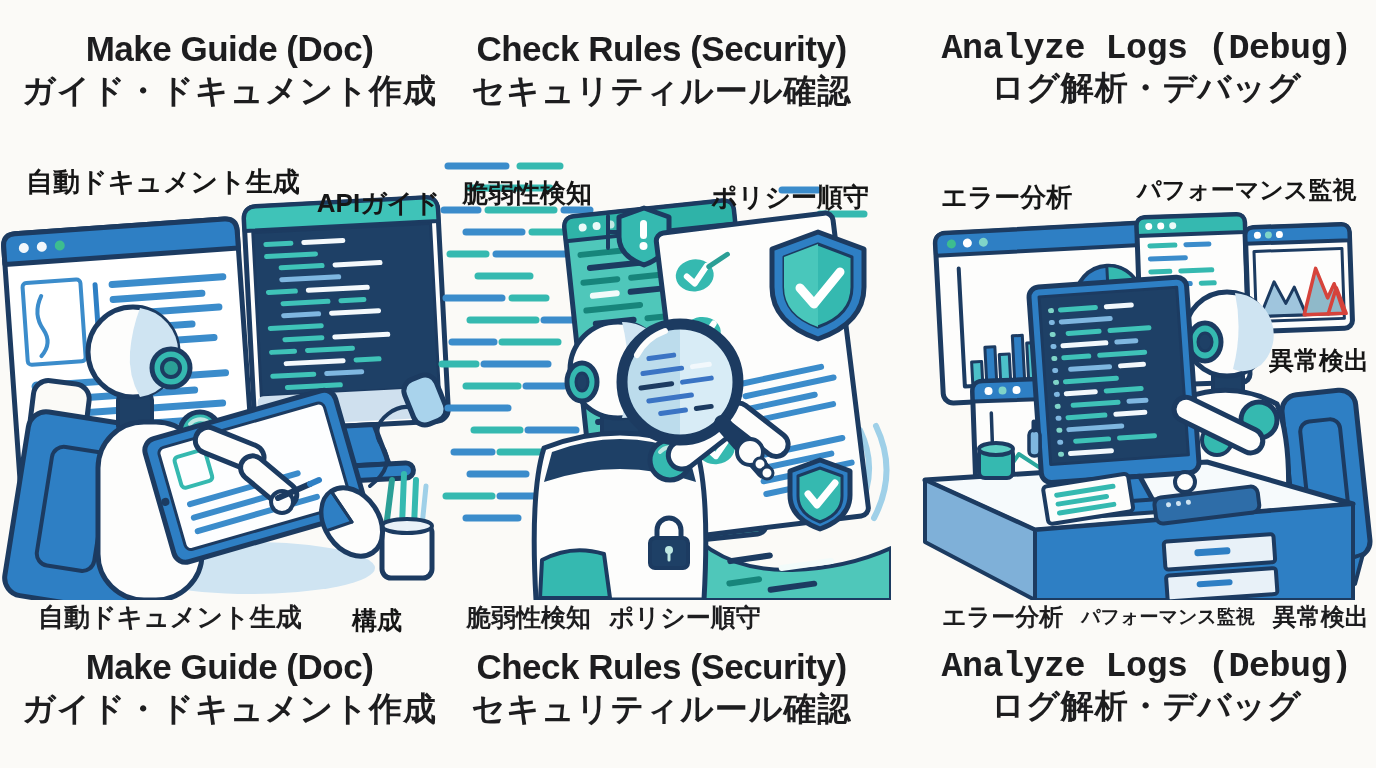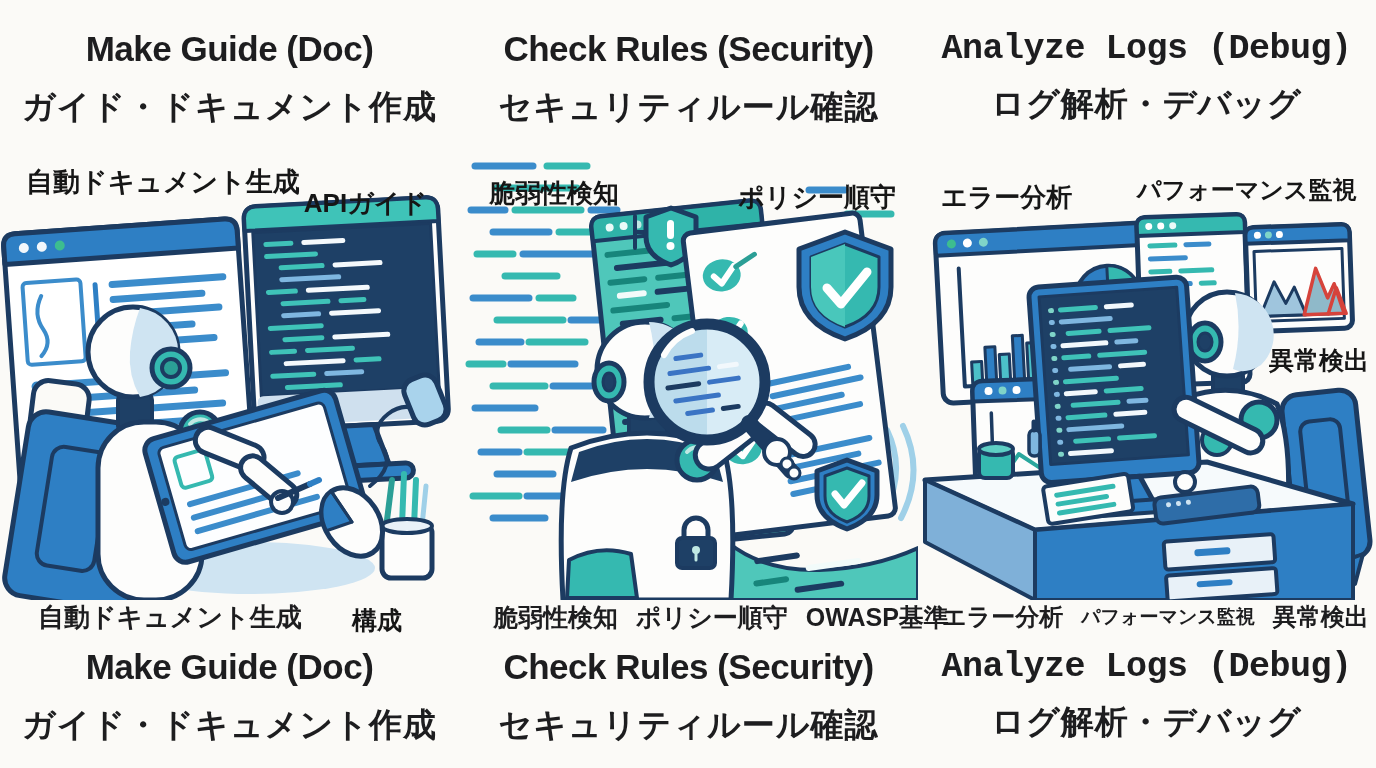--- a/index.html
+++ b/index.html
@@ -1,22 +1,22 @@
 <!DOCTYPE html>
 <html><head>
 <meta charset="utf-8">
 <style>
   html,body{margin:0;padding:0;}
   body{font-family:"Liberation Sans","DejaVu Sans",sans-serif;background:#fbfaf7;}
   .canvas{position:relative;width:1376px;height:768px;background:#fbfaf7;overflow:hidden;color:#1d1d1f;}
   .panel{position:absolute;top:0;width:459px;height:768px;}
-  .p0{left:0;} .p1{left:459px;} .p2{left:917px;font-family:Liberation Mono, monospace;}
+  .p0{left:0;} .p1{left:432px;} .p2{left:917px;font-family:Liberation Mono, monospace;}
   .title{position:absolute;left:0;width:100%;text-align:center;font-weight:700;line-height:1.22;}
   .title .en{font-size:35px;letter-spacing:-0.5px;text-align:center;}
-  .title .ja{font-size:33px;letter-spacing:1px;margin-top:16px;}
+  .title .ja{font-size:33px;letter-spacing:1px;}
   .title-top{top:28px;}
   .title-bottom{top:646px;}
   .illus{position:absolute;top:130px;left:0;width:459px;height:470px;}
   .illus svg{position:absolute;top:0;left:0;}
   .cl{position:absolute;font-weight:700;white-space:nowrap;color:#161616;}
   .tags{position:absolute;top:598px;left:0;width:459px;height:38px;display:flex;align-items:center;font-weight:700;white-space:nowrap;}
   .tags span{display:inline-block;}
   svg *{stroke-linecap:round;stroke-linejoin:round;}
 </style>
 </head>
@@ -150,21 +150,21 @@
           <path d="M370 356 q26 -20 12 -40 q-12 -18 6 -32 q14 -11 28 -5" fill="none" stroke="#1c3b61" stroke-width="4"></path>
           <rect x="408" y="246" width="34" height="48" rx="12" fill="#a9d3ec" stroke="#1c3b61" stroke-width="5" transform="rotate(-22 425 270)"></rect>
           <g transform="rotate(-34 352 392)">
             <ellipse cx="352" cy="392" rx="27" ry="37" fill="#fdfdfc" stroke="#1c3b61" stroke-width="5"></ellipse>
             <path d="M352 355 a27 37 0 0 0 -26 30 l26 7 z" fill="#2e7fc4" stroke="#1c3b61" stroke-width="3"></path>
             <path d="M352 355 v37" stroke="#1c3b61" stroke-width="3"></path>
           </g>
         </g>
       </svg>
       <div class="cl" style="left:26px;top:34px;font-size:27px;">自動ドキュメント生成</div>
-      <div class="cl" style="right:32px;top:56px;font-size:26px;">APIガイド</div>
+      <div class="cl" style="right:19px;top:56px;font-size:26px;">APIガイド</div>
       <div class="cl" style="left:352px;top:434px;font-size:25px;margin-top:40px;">構成</div>
     </div>
 
     <div class="tags" style="padding-left:38px;font-size:26px;">
       <span>自動ドキュメント生成</span>
     </div>
     <div class="title title-bottom">
       <div class="en">Make Guide (Doc)</div>
       <div class="ja">ガイド・ドキュメント作成</div>
     </div>
@@ -353,21 +353,20 @@
           <path d="M237 423 v7" stroke="#bfe8e3" stroke-width="3"></path>
         </g>
       </svg>
       <div class="cl" style="left:30px;top:46px;font-size:26px;">脆弱性検知</div>
       <div class="cl" style="right:22px;top:50px;font-size:26px;">ポリシー順守</div>
     </div>
 
     <div class="tags" style="padding-left:34px;gap:18px;font-size:25px;">
       <span>脆弱性検知</span>
       <span>ポリシー順守</span>
-      <span>OWASP基準</span>
     </div>
     <div class="title title-bottom">
       <div class="en">Check Rules (Security)</div>
       <div class="ja">セキュリティルール確認</div>
     </div>
   </div>
 
   <div class="panel p2">
     <div class="title title-top">
       <div class="en">Analyze Logs (Debug)</div>

